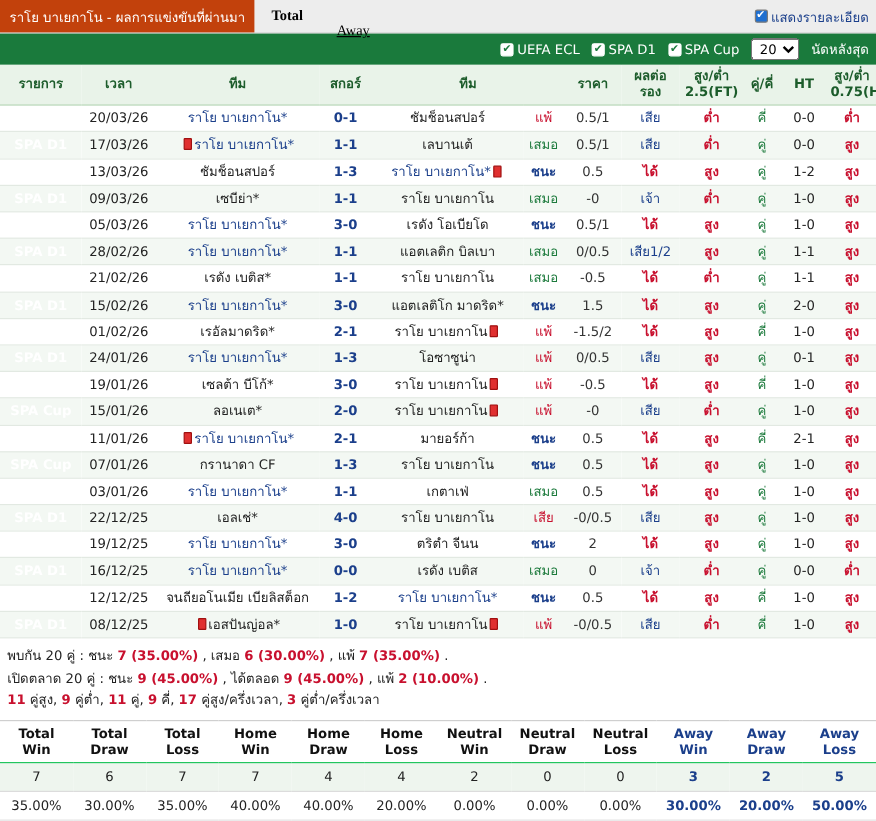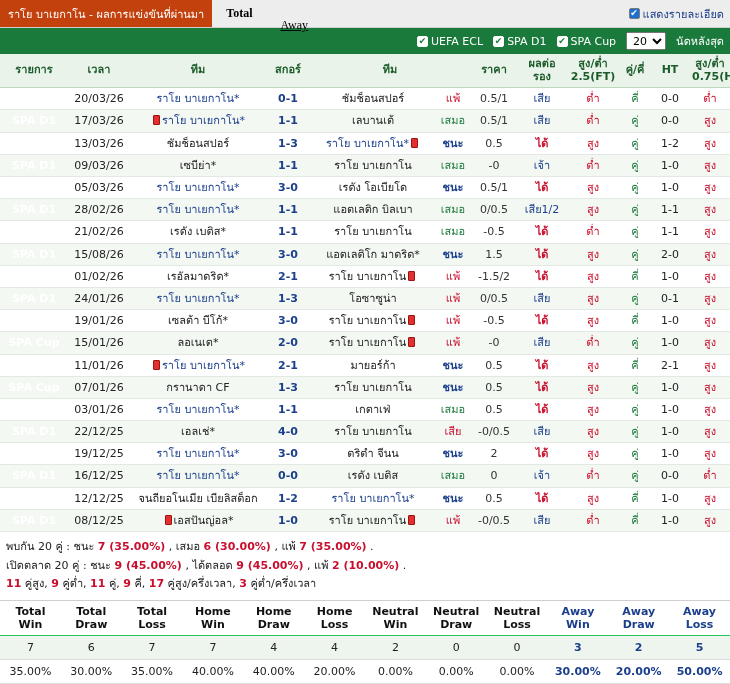--- a/index.html
+++ b/index.html
@@ -136,21 +136,21 @@
     background: #e03030;
     border: 1px solid #a01010;
     vertical-align: -1px;
     margin: 0 2px;
     border-radius: 1px;
   }
   .score { color: #1b3f8b; font-weight: bold; }
   .res-w { color: #1b3f8b; font-weight: bold; }
   .res-l { color: #c8102e; }
   .res-d { color: #1c7a3c; }
-  .hi { color: #c8102e; font-weight: normal; }
+  .hi { color: #c8102e; font-weight: bold; }
   .lo { color: #1b3f8b; }
   .ou  { color: #c8102e; font-weight: bold; }
   .oe { color: #1c7a3c; }
   .plain { color: #333; }
 
   
   .summary {
     padding: 6px 6px 2px 6px;
     font-size: 11px;
     line-height: 1.7;
@@ -343,21 +343,21 @@
           <td class="res-d">เสมอ</td>
           <td class="plain">-0.5</td>
           <td class="ou">ได้</td>
           <td class="hi">ต่ำ</td>
           <td class="oe">คู่</td>
           <td>1-1</td>
           <td class="hi">สูง</td>
         </tr>
         <tr class="r-odd">
           <td class="league lg-d1">SPA D1</td>
-          <td>15/08/26</td>
+          <td>15/02/26</td>
           <td class="team-home"><span class="teamlink">ราโย บาเยกาโน*</span></td>
           <td class="score">3-0</td>
           <td class="team-away"><span class="teamplain">แอตเลติโก มาดริด*</span></td>
           <td class="res-w">ชนะ</td>
           <td class="plain">1.5</td>
           <td class="ou">ได้</td>
           <td class="hi">สูง</td>
           <td class="oe">คู่</td>
           <td>2-0</td>
           <td class="hi">สูง</td>

